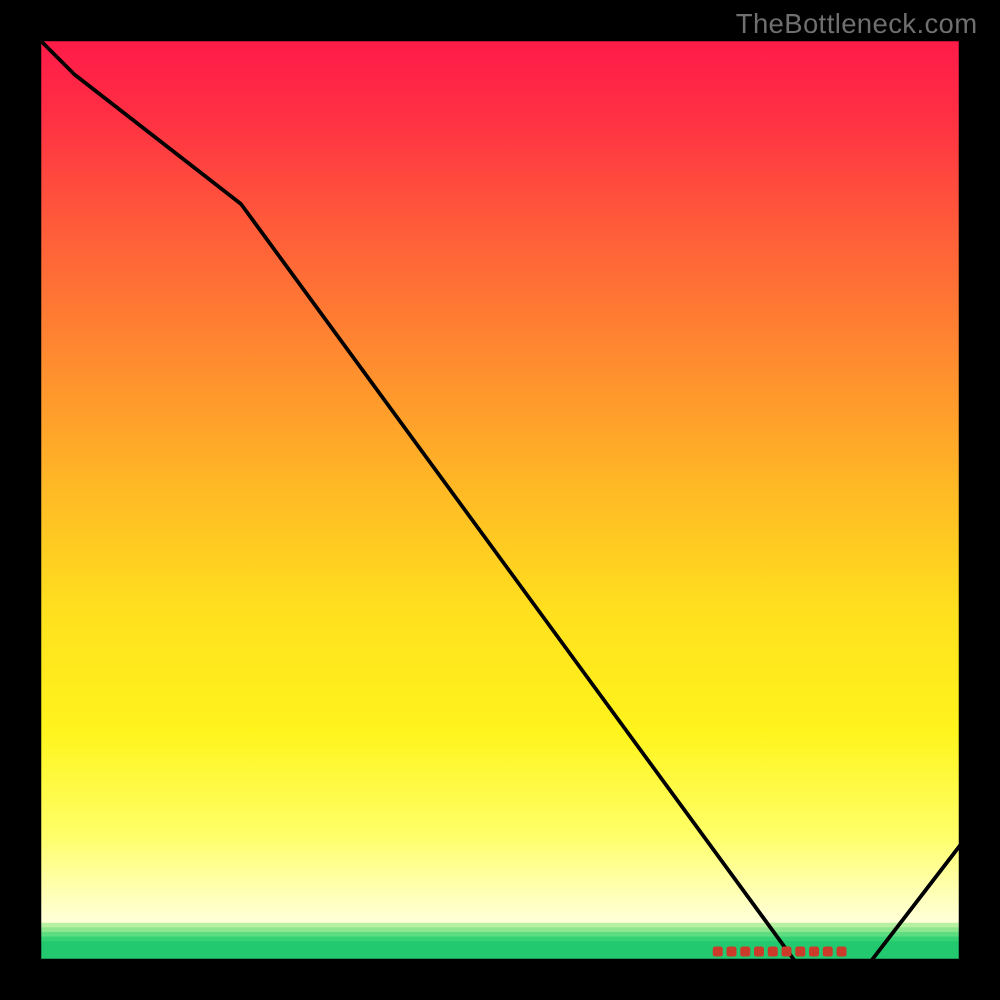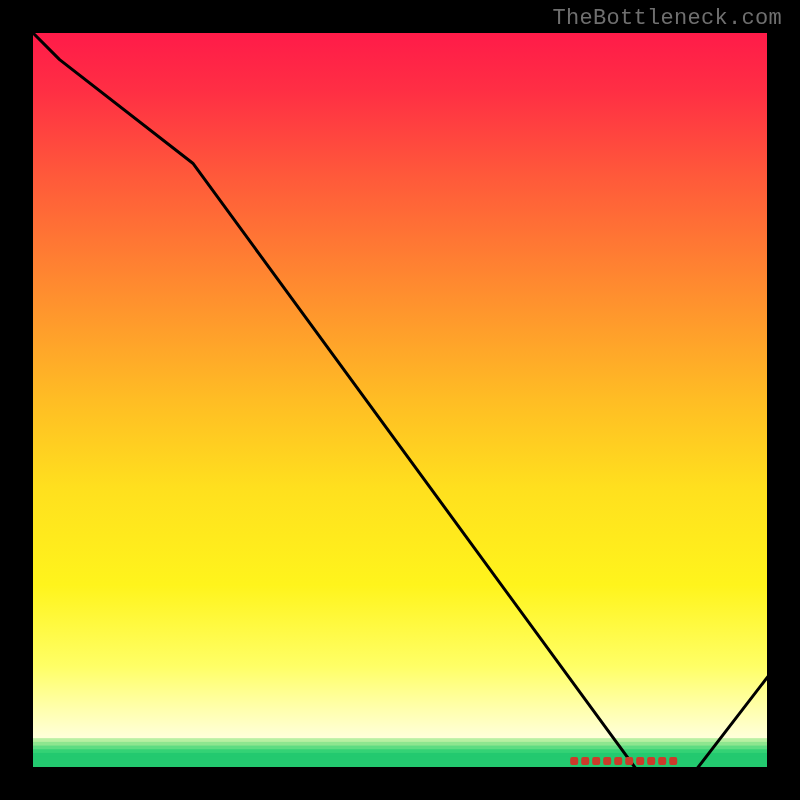--- a/index.html
+++ b/index.html
@@ -17,21 +17,20 @@
     height: 800px;
   }
   .attribution {
     position: absolute;
     top: 6px;
     right: 18px;
     color: #6f6f6f;
     font-size: 22px;
     font-weight: 500;
     letter-spacing: 0.3px;
-    font-family: Liberation Mono, monospace;
   }
   svg {
     position: absolute;
     top: 0;
     left: 0;
   }
 </style>
 </head>
 <body>
 

